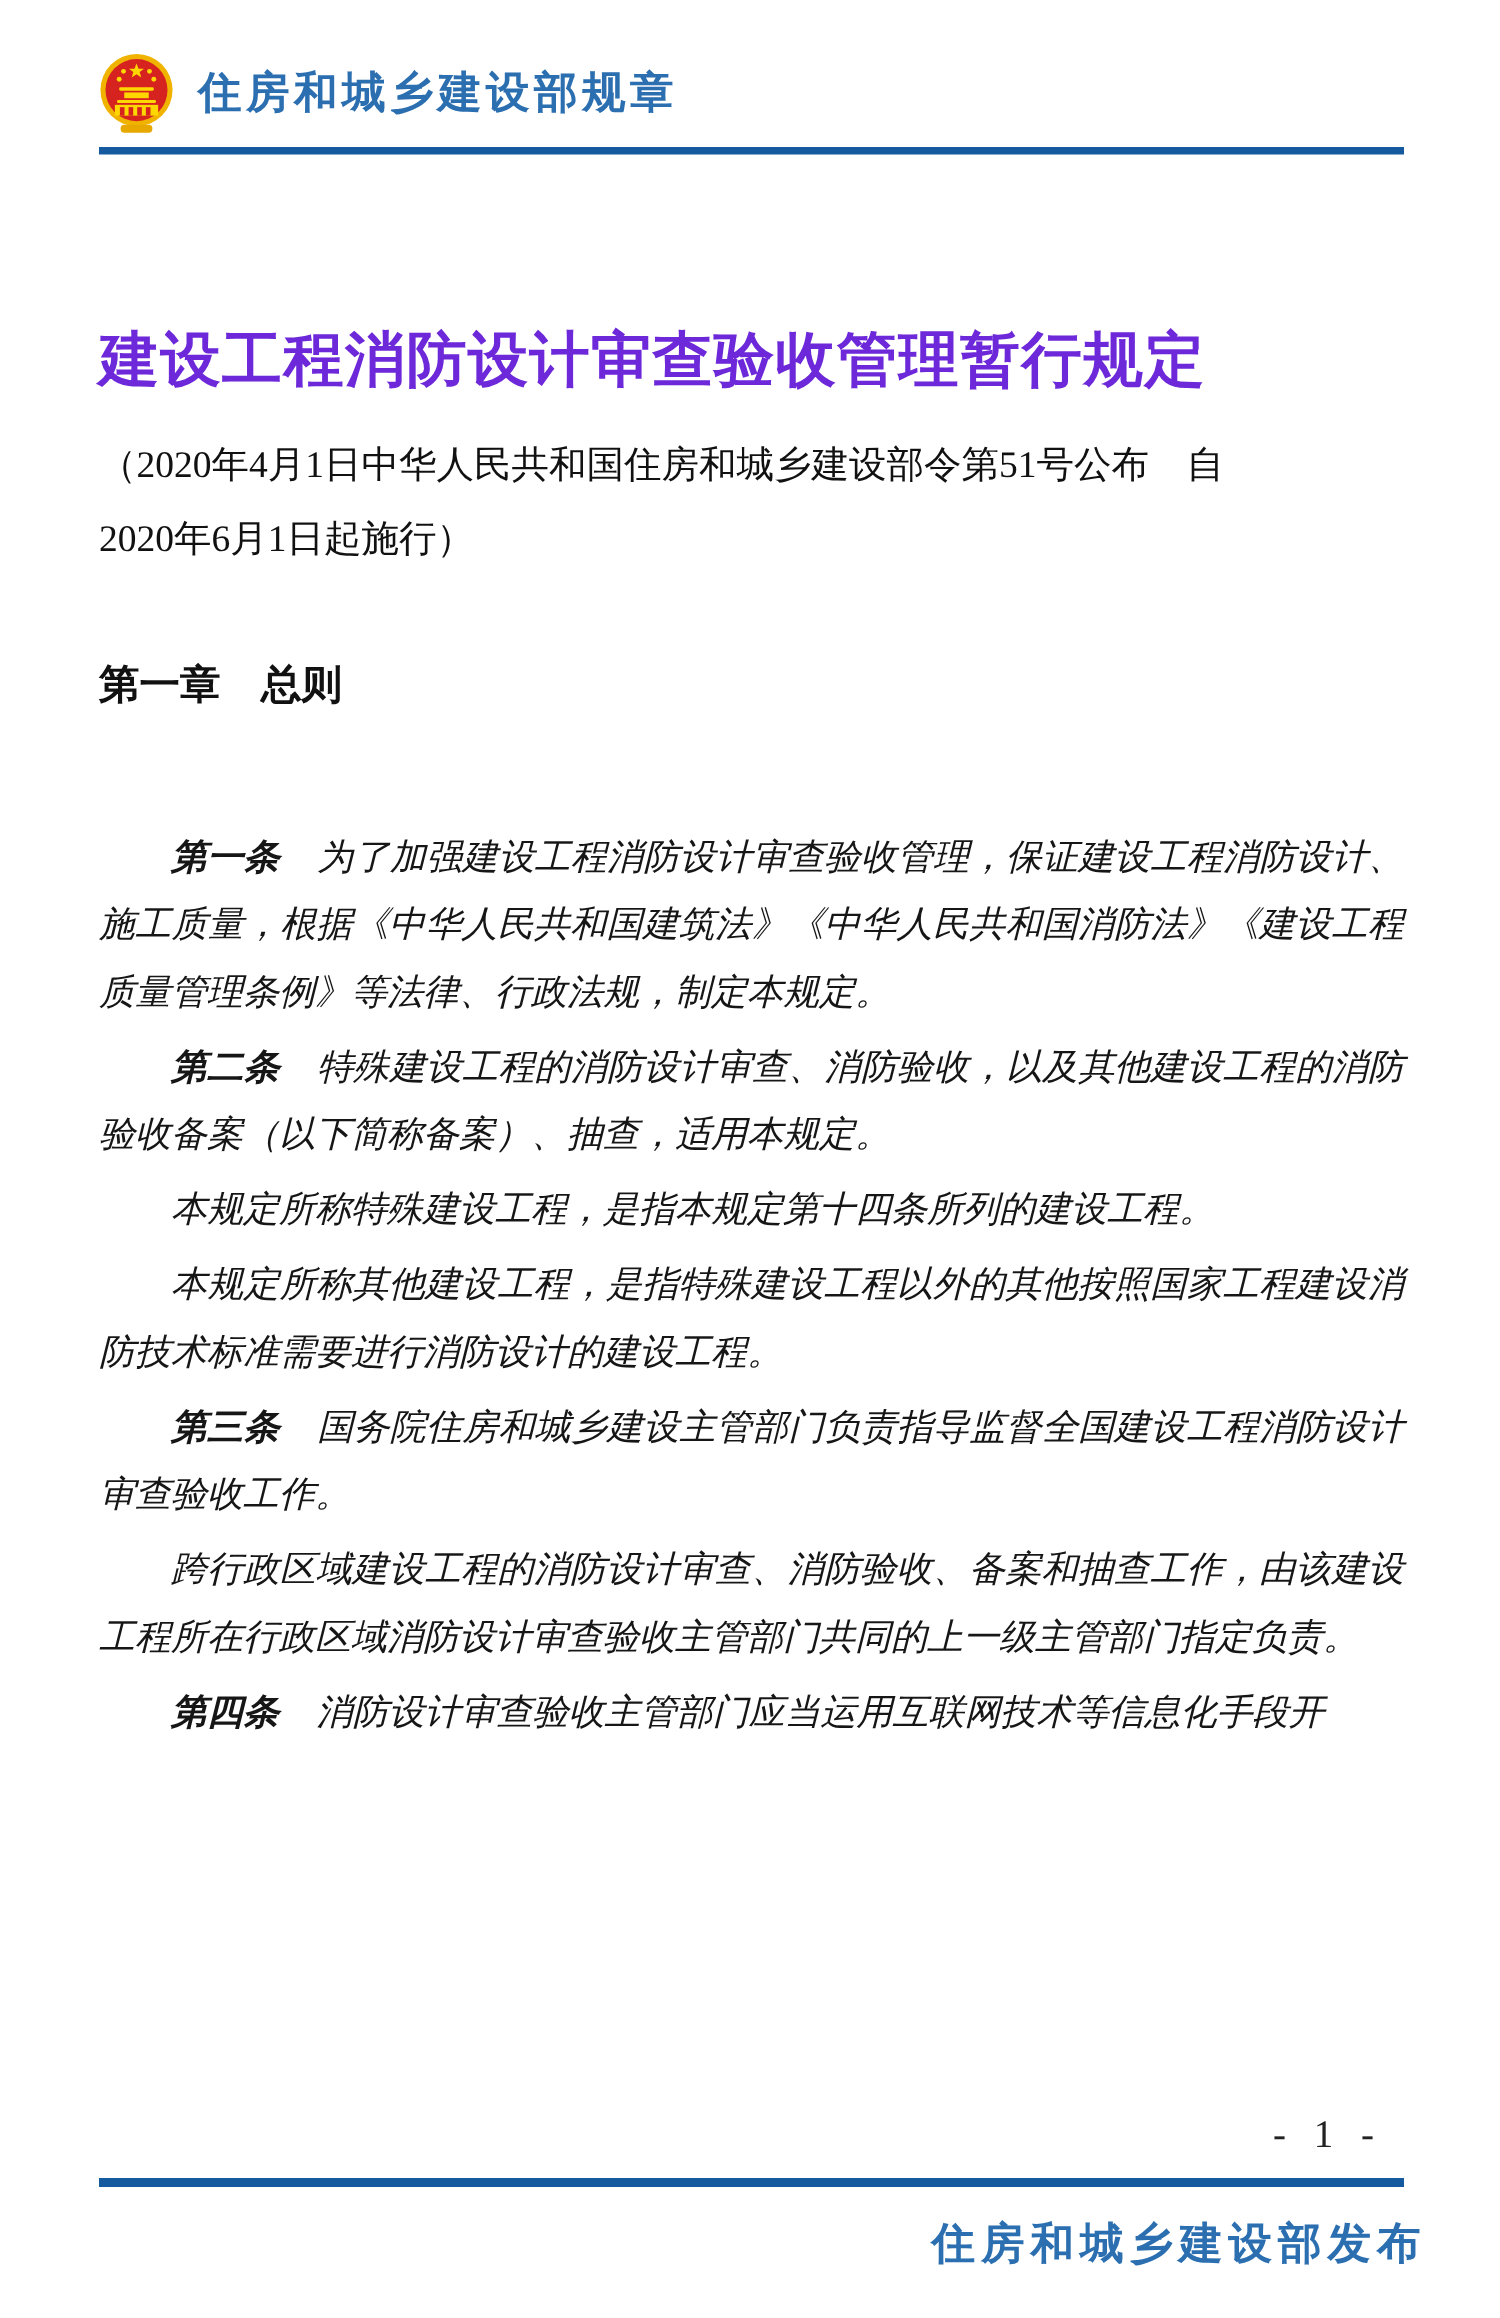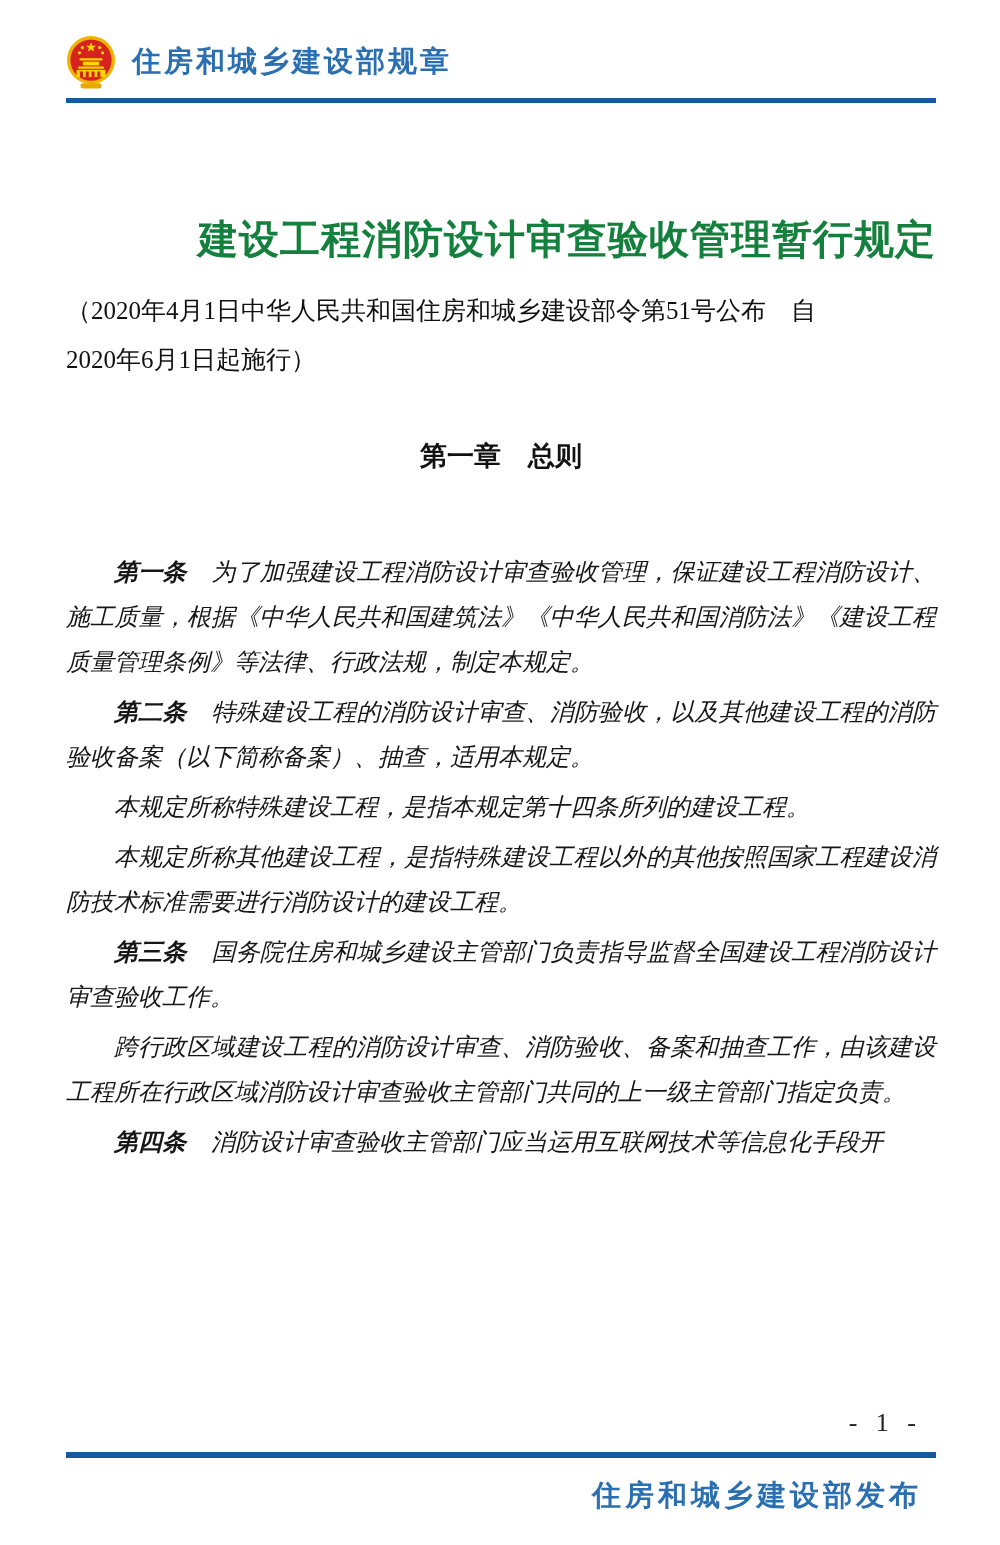--- a/index.html
+++ b/index.html
@@ -24,32 +24,31 @@
   .header-title {
     font-size: 29px; font-weight: bold; color: #2b6fb0;
     letter-spacing: 3px;
   }
   .rule {
     height: 5px; background: #15599f; margin-top: 7px;
   }
   
   .doc-title {
     margin-top: 113px;
-    text-align: right;
-    font-size: 40px; font-weight: bold; color: #15803d;
+    text-align: left;
+    font-size: 40px; font-weight: bold; color: #6d28d9;
     letter-spacing: 1px; line-height: 48px;
   }
   .doc-subtitle {
     margin-top: 22px;
     text-align: left;
     font-size: 25px; line-height: 49px; color: #111111;
   }
   .chapter-heading {
     margin-top: 54px;
-    text-align: center;
     font-size: 27px; font-weight: bold; color: #111111;
   }
   
   .body-text { margin-top: 76px; font-style: italic; }
   .para {
     font-size: 24px; line-height: 45px;
     text-align: justify;
     text-indent: 48px;
     margin-bottom: 5px;
     color: #161616;
@@ -59,21 +58,21 @@
   
   .page-number {
     position: absolute; top: 1408px; right: 78px;
     font-size: 26px; color: #222222; letter-spacing: 6px;
   }
   .footer-rule {
     position: absolute; top: 1452px; left: 66px; right: 64px;
     height: 6px; background: #15599f;
   }
   .publisher {
-    position: absolute; top: 1476px; right: 78px;
+    position: absolute; top: 1476px; right: 49px;
     font-size: 29px; font-weight: bold; color: #2b6fb0;
     letter-spacing: 4px;
   }
 </style>
 </head>
 <body>
 
 <div class="page">
 
   <header>

